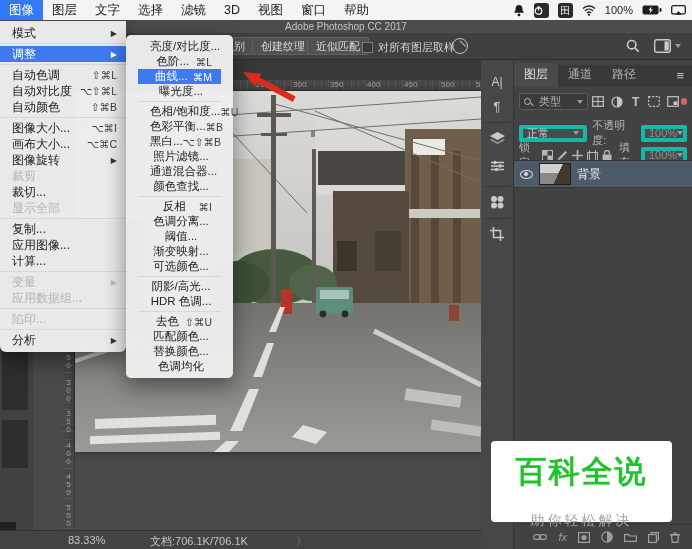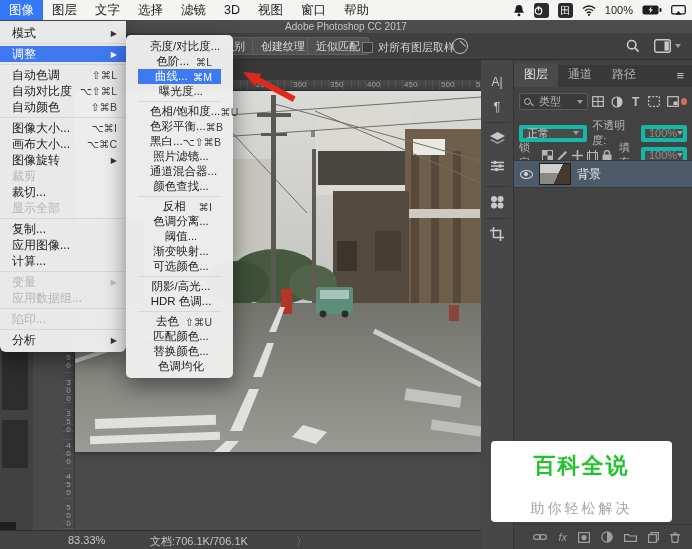--- a/index.html
+++ b/index.html
@@ -109,21 +109,21 @@
   .lock-mini { margin-left:auto; }
   .pbottom { position:absolute; left:0; top:464px; width:178px; height:25px; background:#424242;
              border-top:1px solid #373737; display:flex; align-items:center; justify-content:flex-end;
              gap:11px; padding-right:12px; color:#9f9f9f; }
   .pbottom svg { display:block; }
   .fx { font-size:11px; font-style:italic; color:#9f9f9f; }
 
   
   .watermark { left:491px; top:441px; width:181px; height:81px; background:#fff;
                border-radius:4px; z-index:7; text-align:center; }
-  .wm-title { margin-top:10px; font-size:22px; font-weight:700; letter-spacing:2px; color:#21c32d; }
+  .wm-title { margin-top:10px; font-size:31px; font-weight:700; letter-spacing:2px; color:#21c32d; }
   .wm-sub { margin-top:19px; font-size:14px; letter-spacing:3px; color:#a3a3a3; }
 
   
   .menu { left:0; top:21px; width:126px; background:rgba(237,237,237,.98);
           border-radius:0 0 6px 6px; box-shadow:0 8px 22px rgba(0,0,0,.45);
           padding:4px 0; z-index:40; }
   .submenu { left:126px; top:35px; width:107px; background:rgba(237,237,237,.98);
              border-radius:5px; box-shadow:0 8px 22px rgba(0,0,0,.45);
              padding:4px 12px; z-index:41;text-align:center; }
   .mrow { height:16px; display:flex; align-items:center; padding:0 9px 0 12px;

